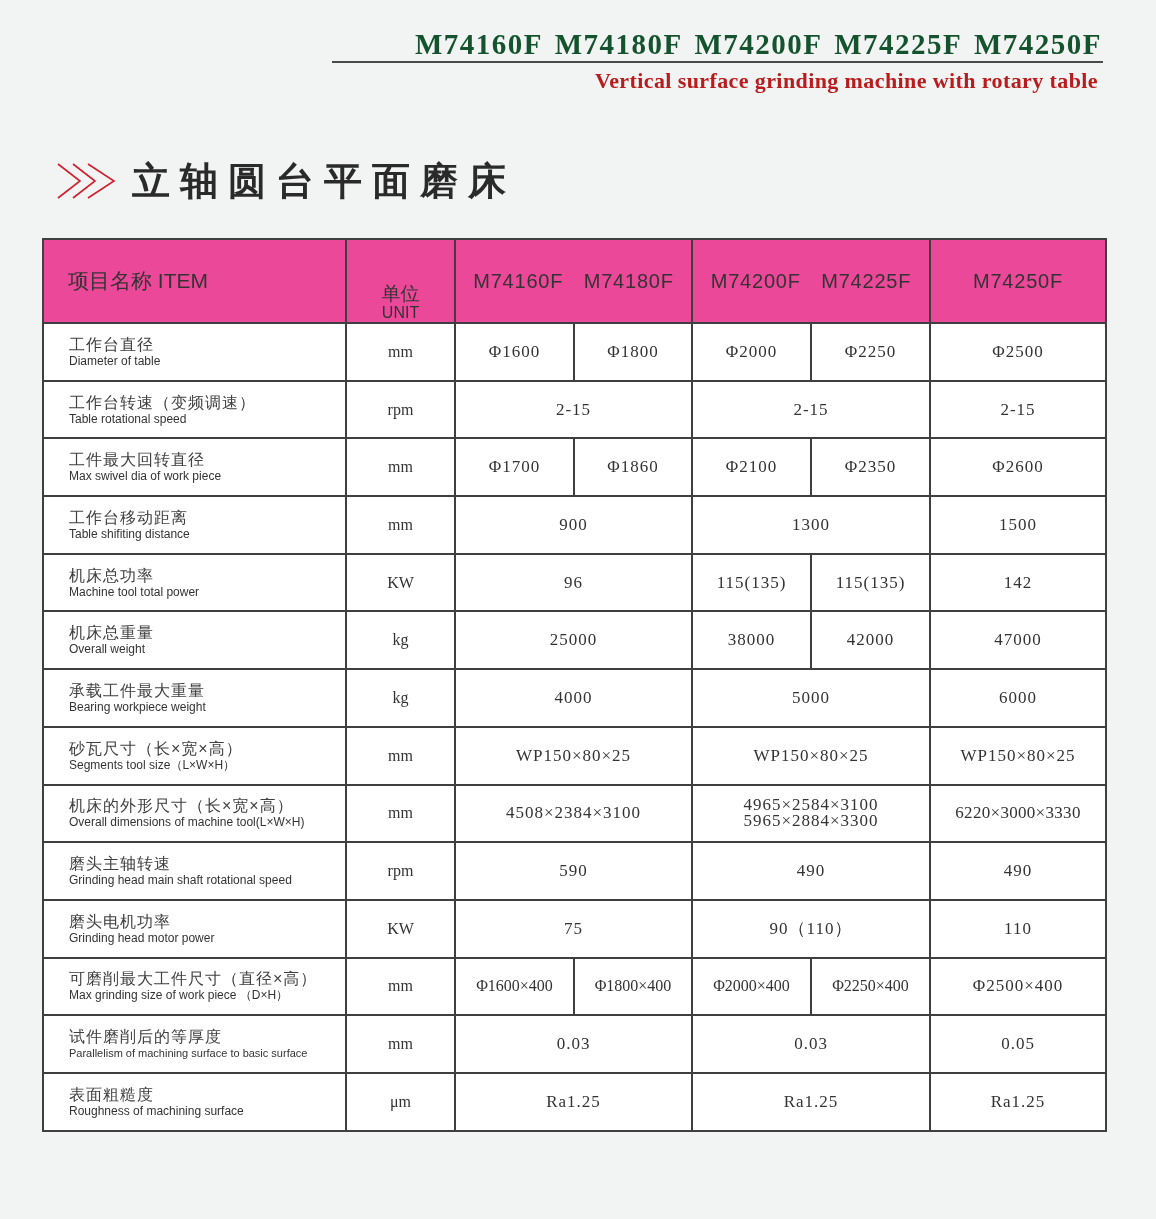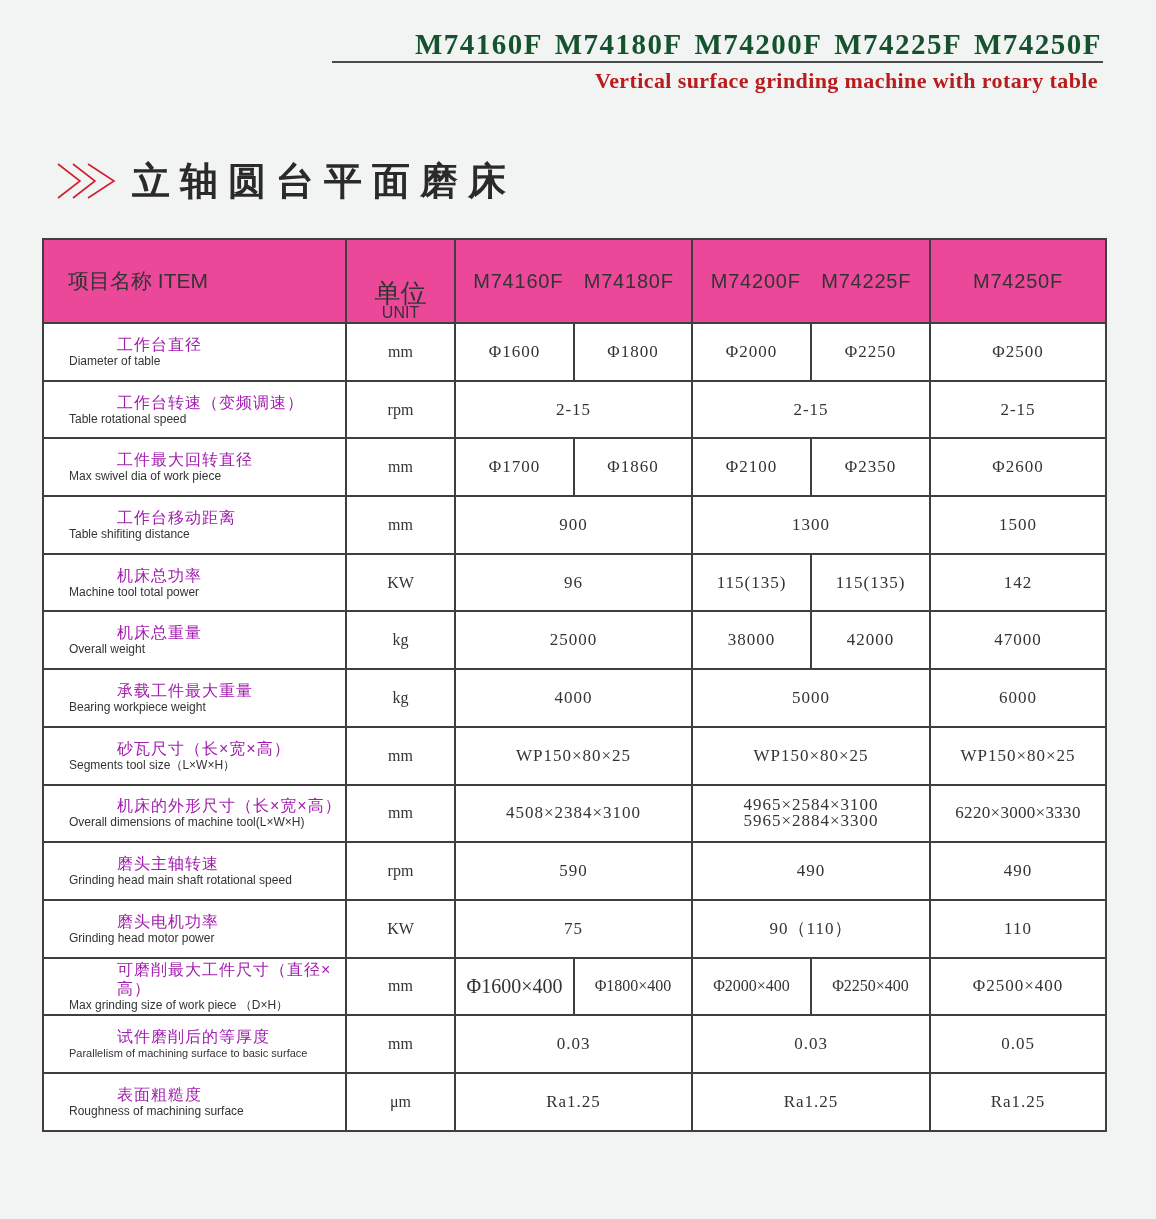--- a/index.html
+++ b/index.html
@@ -28,25 +28,25 @@
   }
   .spec-table {
     position: absolute; left: 42px; top: 238px; border-collapse: collapse;
     table-layout: fixed; background: #fff;
   }
   .spec-table td, .spec-table th { border: 2px solid #3f3f3f; padding: 0; text-align: center; vertical-align: middle; }
   .spec-table thead th { background: #ec4899; height: 72px; font-weight: normal; }
   .spec-table tbody td { height: 55.7px; }
   .hdr-item { text-align: left !important; padding-left: 24px !important; font-size: 21px; color: #333; }
   .hdr-unit { font-size: 13px; line-height: 19px; color: #333; }
-  .hdr-unit .zh { font-size: 26px; display: block; margin-top: 44px; }
+  .hdr-unit .zh { font-size: 19px; display: block; margin-top: 44px; }
   .hdr-unit .en { font-size: 16px; display: block; text-align: center; }
   .hdr-model { font-size: 20px; color: #333; letter-spacing: 0.8px; word-spacing: 14px; }
   .item-cell { text-align: left !important; padding-left: 25px !important; }
-  .item-zh { display: block; font-size: 16px; color: #a21caf; line-height: 19px; letter-spacing: 1px; margin-left: 48px; }
+  .item-zh { display: block; font-size: 16px; color: #404040; line-height: 19px; letter-spacing: 1px; }
   .item-en { display: block; font-size: 12px; color: #333; line-height: 15px; }
   .unit-cell { font-family: "Liberation Serif", "DejaVu Serif", serif; font-size: 16px; color: #333; }
   .val { font-family: "Liberation Serif", "DejaVu Serif", serif; font-size: 17px; color: #333; letter-spacing: 1px; }
   .val .line { display: block; line-height: 16px; }
 </style>
 </head>
 <body>
 
 <div class="models-title">M74160F M74180F M74200F M74225F M74250F</div>
 <div class="title-rule"></div>
@@ -216,21 +216,21 @@
       <td class="val" colspan="2">90（110）</td>
       <td class="val">110</td>
     </tr>
 
     <tr>
       <td class="item-cell">
           <span class="item-zh">可磨削最大工件尺寸（直径×高）</span>
           <span class="item-en">Max grinding size of work piece （D×H）</span>
         </td>
       <td class="unit-cell">mm</td>
-      <td class="val" style="letter-spacing:0;font-size:20px">Φ1600×400</td>
+      <td class="val" style="letter-spacing:0;font-size:16px">Φ1600×400</td>
       <td class="val" style="letter-spacing:0;font-size:16px">Φ1800×400</td>
       <td class="val" style="letter-spacing:0;font-size:16px">Φ2000×400</td>
       <td class="val" style="letter-spacing:0;font-size:16px">Φ2250×400</td>
       <td class="val">Φ2500×400</td>
     </tr>
 
     <tr>
       <td class="item-cell">
           <span class="item-zh">试件磨削后的等厚度</span>
           <span class="item-en" style="font-size:11px">Parallelism of machining surface to basic surface</span>

